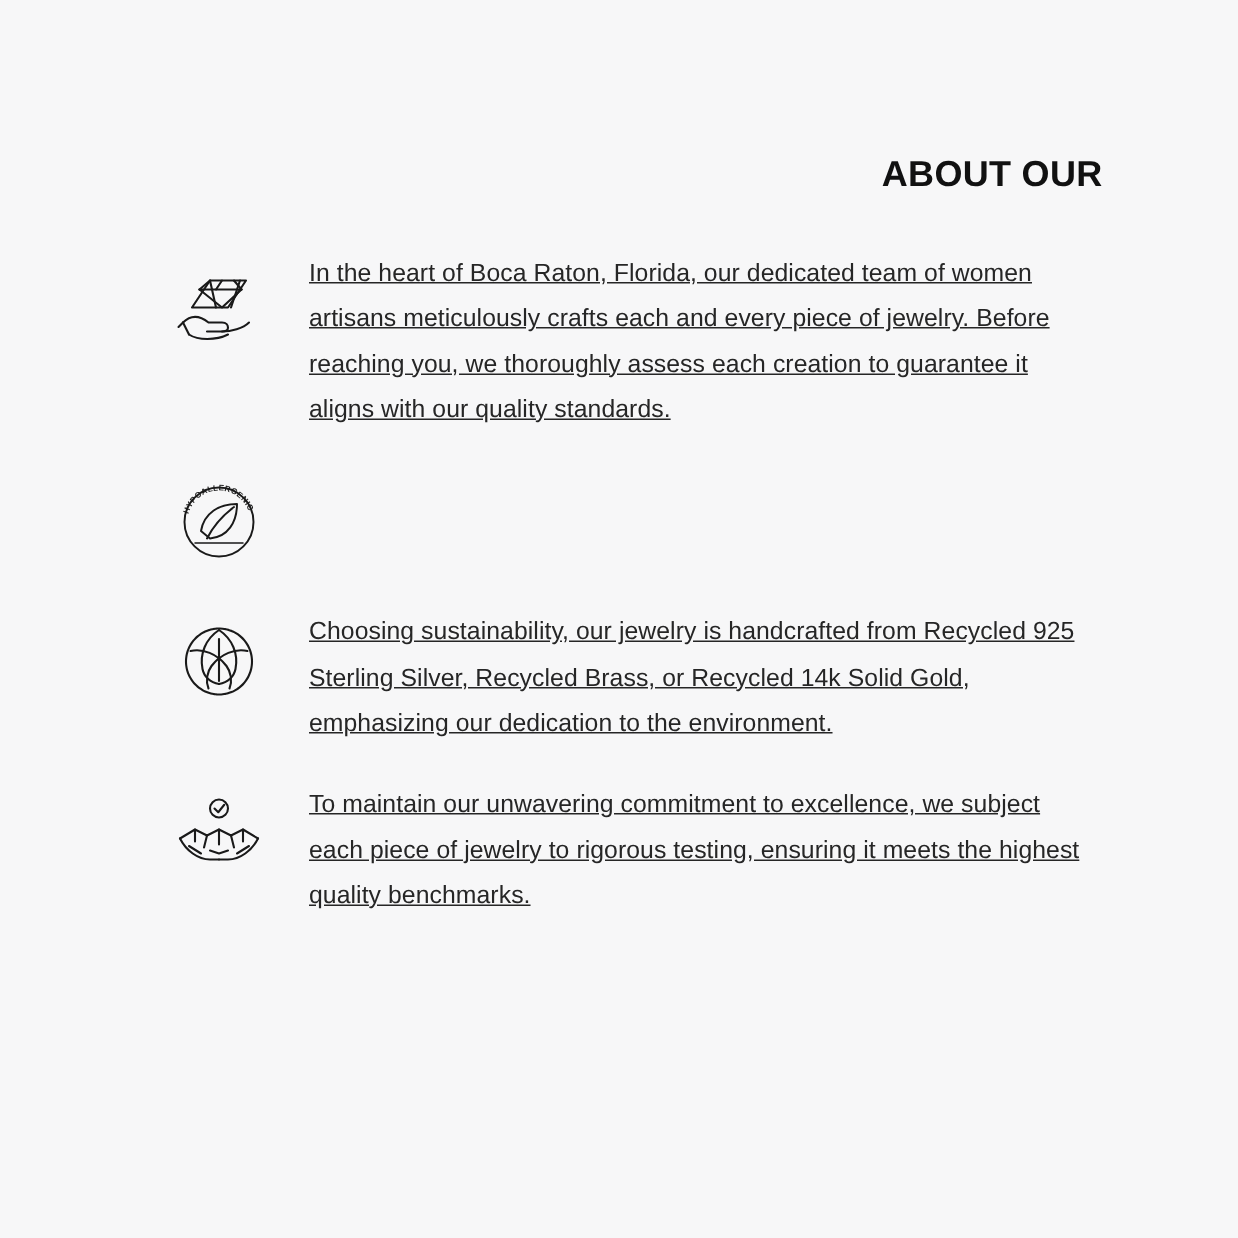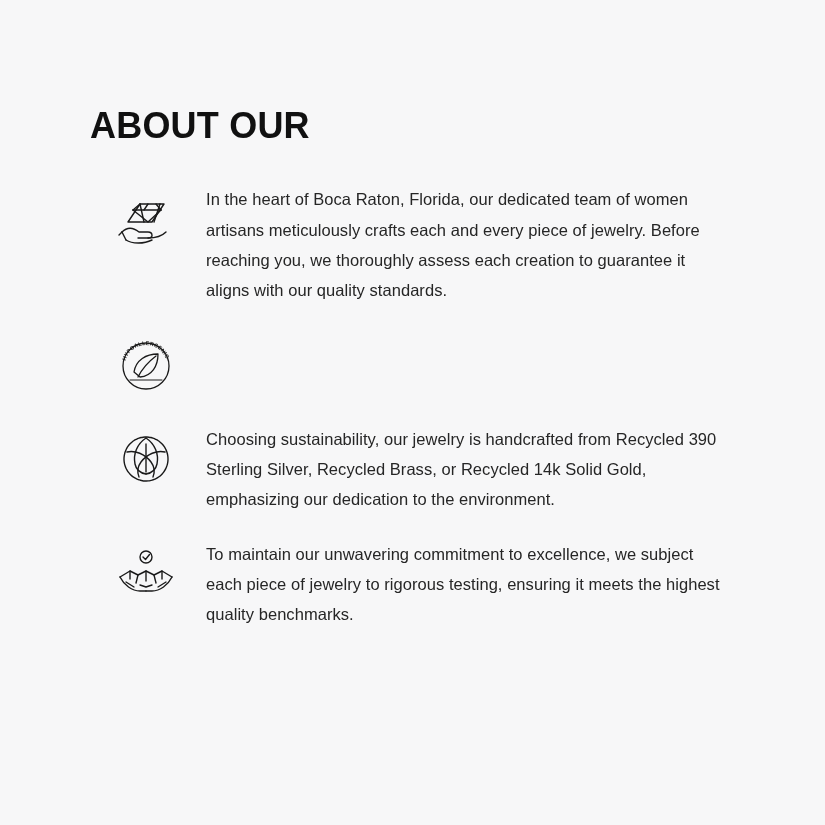--- a/index.html
+++ b/index.html
@@ -16,23 +16,23 @@
     overflow: hidden;
   }
   .page {
     width: 825px;
     height: 825px;
     position: relative;
     background: #f7f7f8;
     padding: 0;
   }
   .heading {
-    text-align: left;
+    text-align: right;
     font-weight: bold;
-    font-size: 36px;
+    font-size: 24px;
     letter-spacing: 0.2px;
     line-height: 1.45;
     color: #111111;
     padding: 100px 90px 0 90px;
     margin: 0;
   }
   .heading .line {
     display: block;
   }
   .features {
@@ -57,20 +57,21 @@
     display: block;
   }
   .feature .text {
     flex: 1 1 auto;
     font-size: 16.5px;
     line-height: 1.84;
     color: #262626;
     padding-left: 24px;
     padding-top: 2px;
     letter-spacing: 0.05px;
+    text-decoration: underline;
   }
   .f1 .text { padding-top: 0px; }
   .f2 .icon-wrap { padding-top: 8px; }
   .f3 .icon-wrap { padding-top: 6px; }
   .f4 .icon-wrap { padding-top: 12px; }
   .f2 { margin-top: 8px; }
   .f3 { margin-top: 12px; }
   .f4 { margin-top: 14px; justify-content: center; }
 </style>
 </head>
@@ -128,21 +129,21 @@
       <div class="icon-wrap">
         <svg width="62" height="62" viewBox="0 0 62 62" fill="none" stroke="#1a1a1a" stroke-width="1.4" stroke-linecap="round" stroke-linejoin="round">
           <circle cx="31" cy="31" r="22" stroke-dasharray="2 0"></circle>
           <path d="M31,10 C22,16 18,26 20,36 C21,41 25,45 31,46"></path>
           <path d="M31,10 C40,16 44,26 42,36 C41,41 37,45 31,46"></path>
           <path d="M12,24 C20,22 30,26 36,34 C39,38 40,44 38,49"></path>
           <path d="M50,24 C42,22 32,26 26,34 C23,38 22,44 24,49"></path>
           <path d="M31,16 L31,44"></path>
         </svg>
       </div>
-      <div class="text">Choosing sustainability, our jewelry is handcrafted from Recycled 390 Sterling Silver, Recycled Brass, or Recycled 14k Solid Gold, emphasizing our dedication to the environment.</div>
+      <div class="text">Choosing sustainability, our jewelry is handcrafted from Recycled 925 Sterling Silver, Recycled Brass, or Recycled 14k Solid Gold, emphasizing our dedication to the environment.</div>
     </div>
 
     <div class="feature f4">
       <div class="icon-wrap">
         <svg width="64" height="52" viewBox="0 0 64 52" fill="none" stroke="#1a1a1a" stroke-width="1.4" stroke-linecap="round" stroke-linejoin="round">
           <circle cx="32" cy="8" r="6"></circle>
           <path d="M29,8 L31.5,10.5 L35.5,5.5"></path>
           <path d="M6,28 L16,22 L24,26 L32,22 L40,26 L48,22 L58,28"></path>
           <path d="M16,22 L16,30"></path>
           <path d="M24,26 L22,34"></path>

